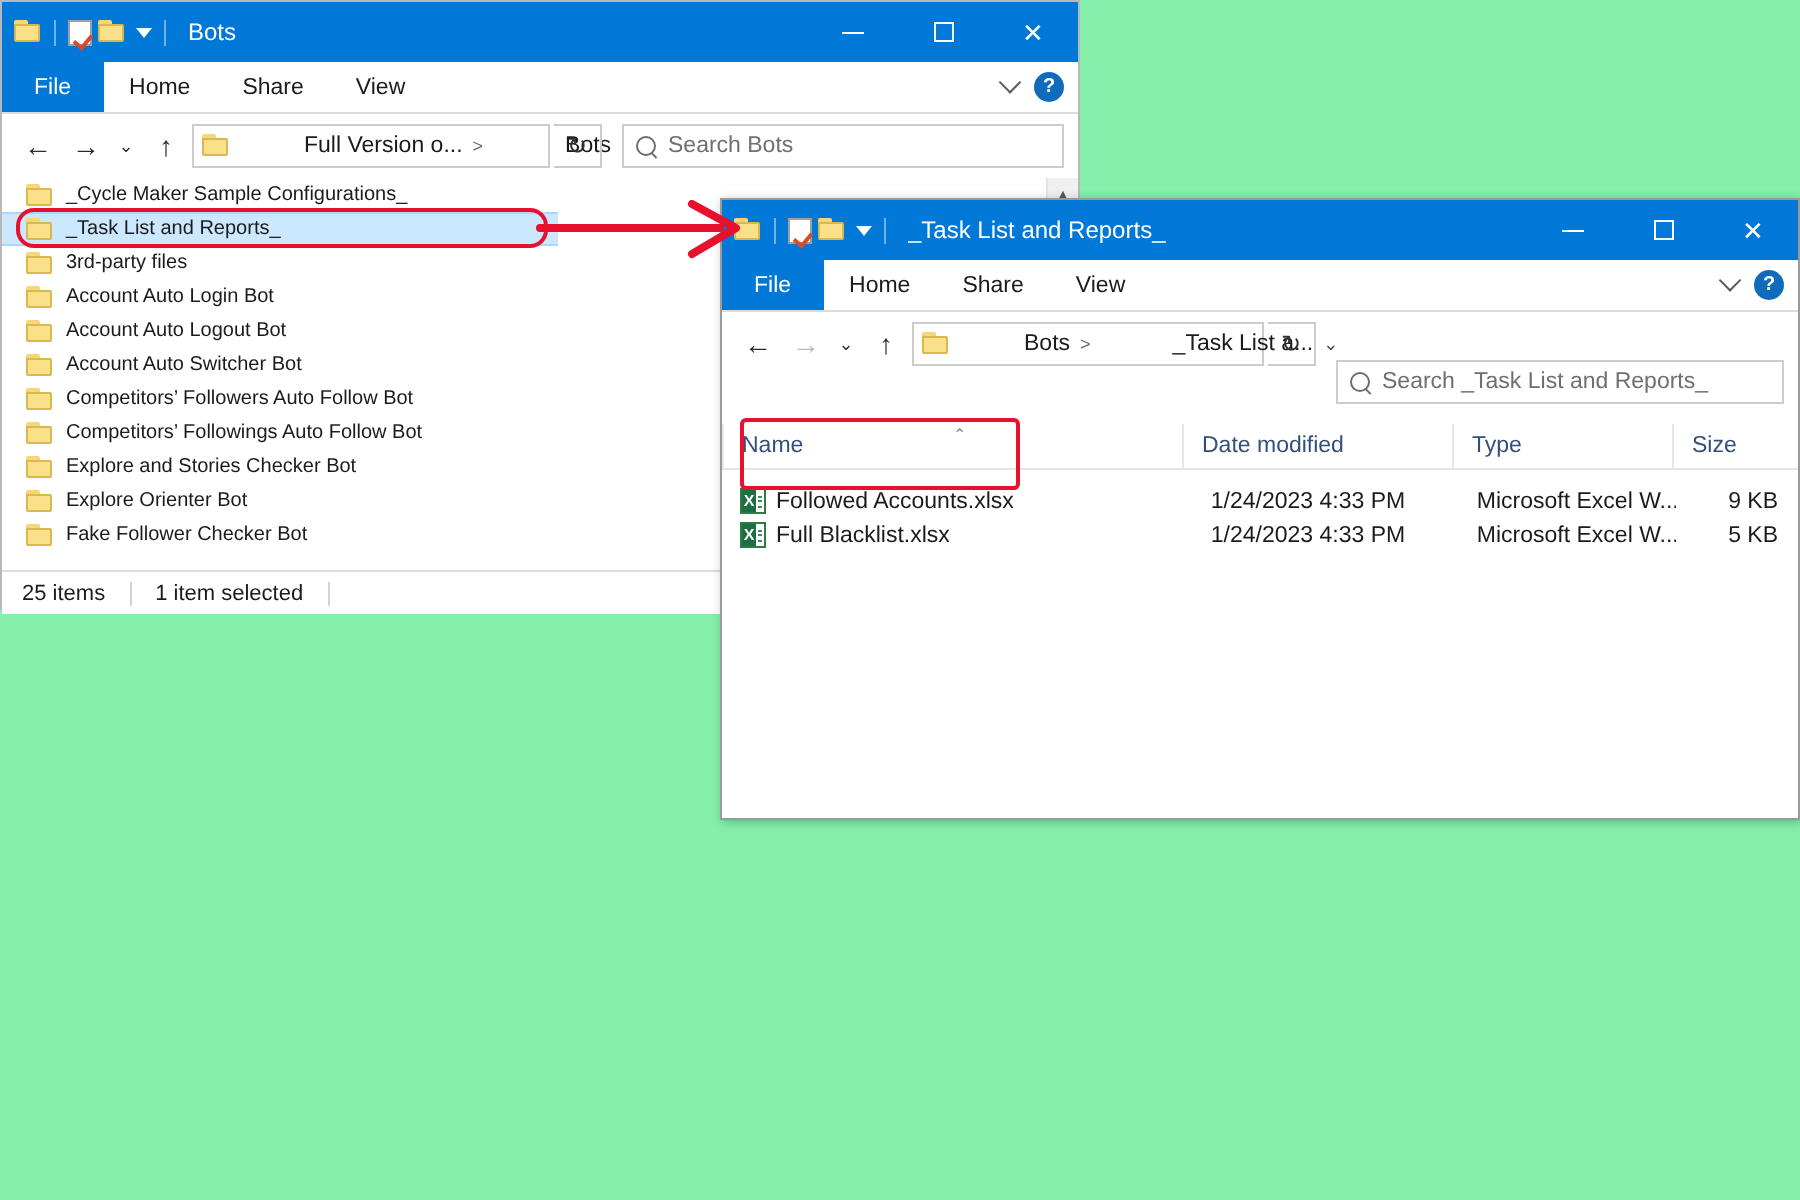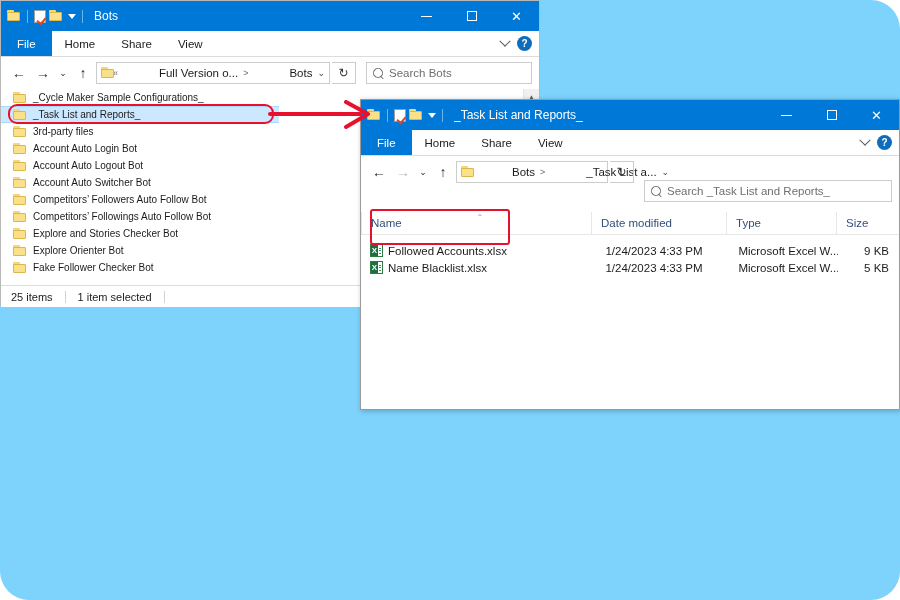--- a/index.html
+++ b/index.html
@@ -8,22 +8,21 @@
     background: #ffffff;
     width: 900px;
     height: 600px;
     overflow: hidden;
     font-family: "Liberation Sans", sans-serif;
   }
   #stage {
     position: relative;
     width: 900px;
     height: 600px;
-    background: #7dd3fc;
-    border-radius: 29px;
+    background: #86efac;
   }
 
   
   .win {
     position: absolute;
     background: #ffffff;
     box-sizing: border-box;
   }
   .titlebar {
     height: 30px;
@@ -522,21 +521,21 @@
       <span class="nav-ico">↑</span>
       <div class="addr">
         <span class="folder-ico"></span>
         <span class="sep">«</span>
         <span class="seg">Full Version o...</span>
         <span class="sep">&gt;</span>
         <span class="seg">Bots</span>
         <span class="caret">⌄</span>
       </div>
       <div class="refresh">↻</div>
-      <div class="searchbox" style="width:166px;margin-left:8px;">
+      <div class="searchbox" style="width:221px;margin-left:8px;">
         <span class="mag"></span>
         <span class="search-ph">Search Bots</span>
       </div>
     </div>
 
     <div class="body">
       <div class="frow">
         <span class="folder-ico"></span>
         <span class="fname">_Cycle Maker Sample Configurations_</span>
       </div>
@@ -636,21 +635,21 @@
       <span class="nav-ico">↑</span>
       <div class="addr" style="max-width:245px;">
         <span class="folder-ico"></span>
         <span class="sep">«</span>
         <span class="seg">Bots</span>
         <span class="sep">&gt;</span>
         <span class="seg">_Task List a...</span>
         <span class="caret">⌄</span>
       </div>
       <div class="refresh">↻</div>
-      <div class="searchbox" style="width:248px;margin-left:8px;margin-top:38px;">
+      <div class="searchbox" style="width:224px;margin-left:8px;margin-top:38px;">
         <span class="mag"></span>
         <span class="search-ph">Search _Task List and Reports_</span>
       </div>
     </div>
 
     <div class="body">
 
       <div class="colhead">
         <div class="col first c-name">
           <span>Name</span>
@@ -689,21 +688,21 @@
       <div class="filerow">
         <div class="namecell c-name">
           <span class="xl-ico">
             <span class="xl-left">X</span>
             <span class="xl-right">
                 <i></i>
                 <i></i>
                 <i></i>
               </span>
           </span>
-          <span>Name Blacklist.xlsx</span>
+          <span>Full Blacklist.xlsx</span>
         </div>
         <div class="cell c-date">1/24/2023 4:33 PM</div>
         <div class="cell c-type">Microsoft Excel W...</div>
         <div class="cell size c-size">5 KB</div>
       </div>
 
     </div>
 
   </div>
 

